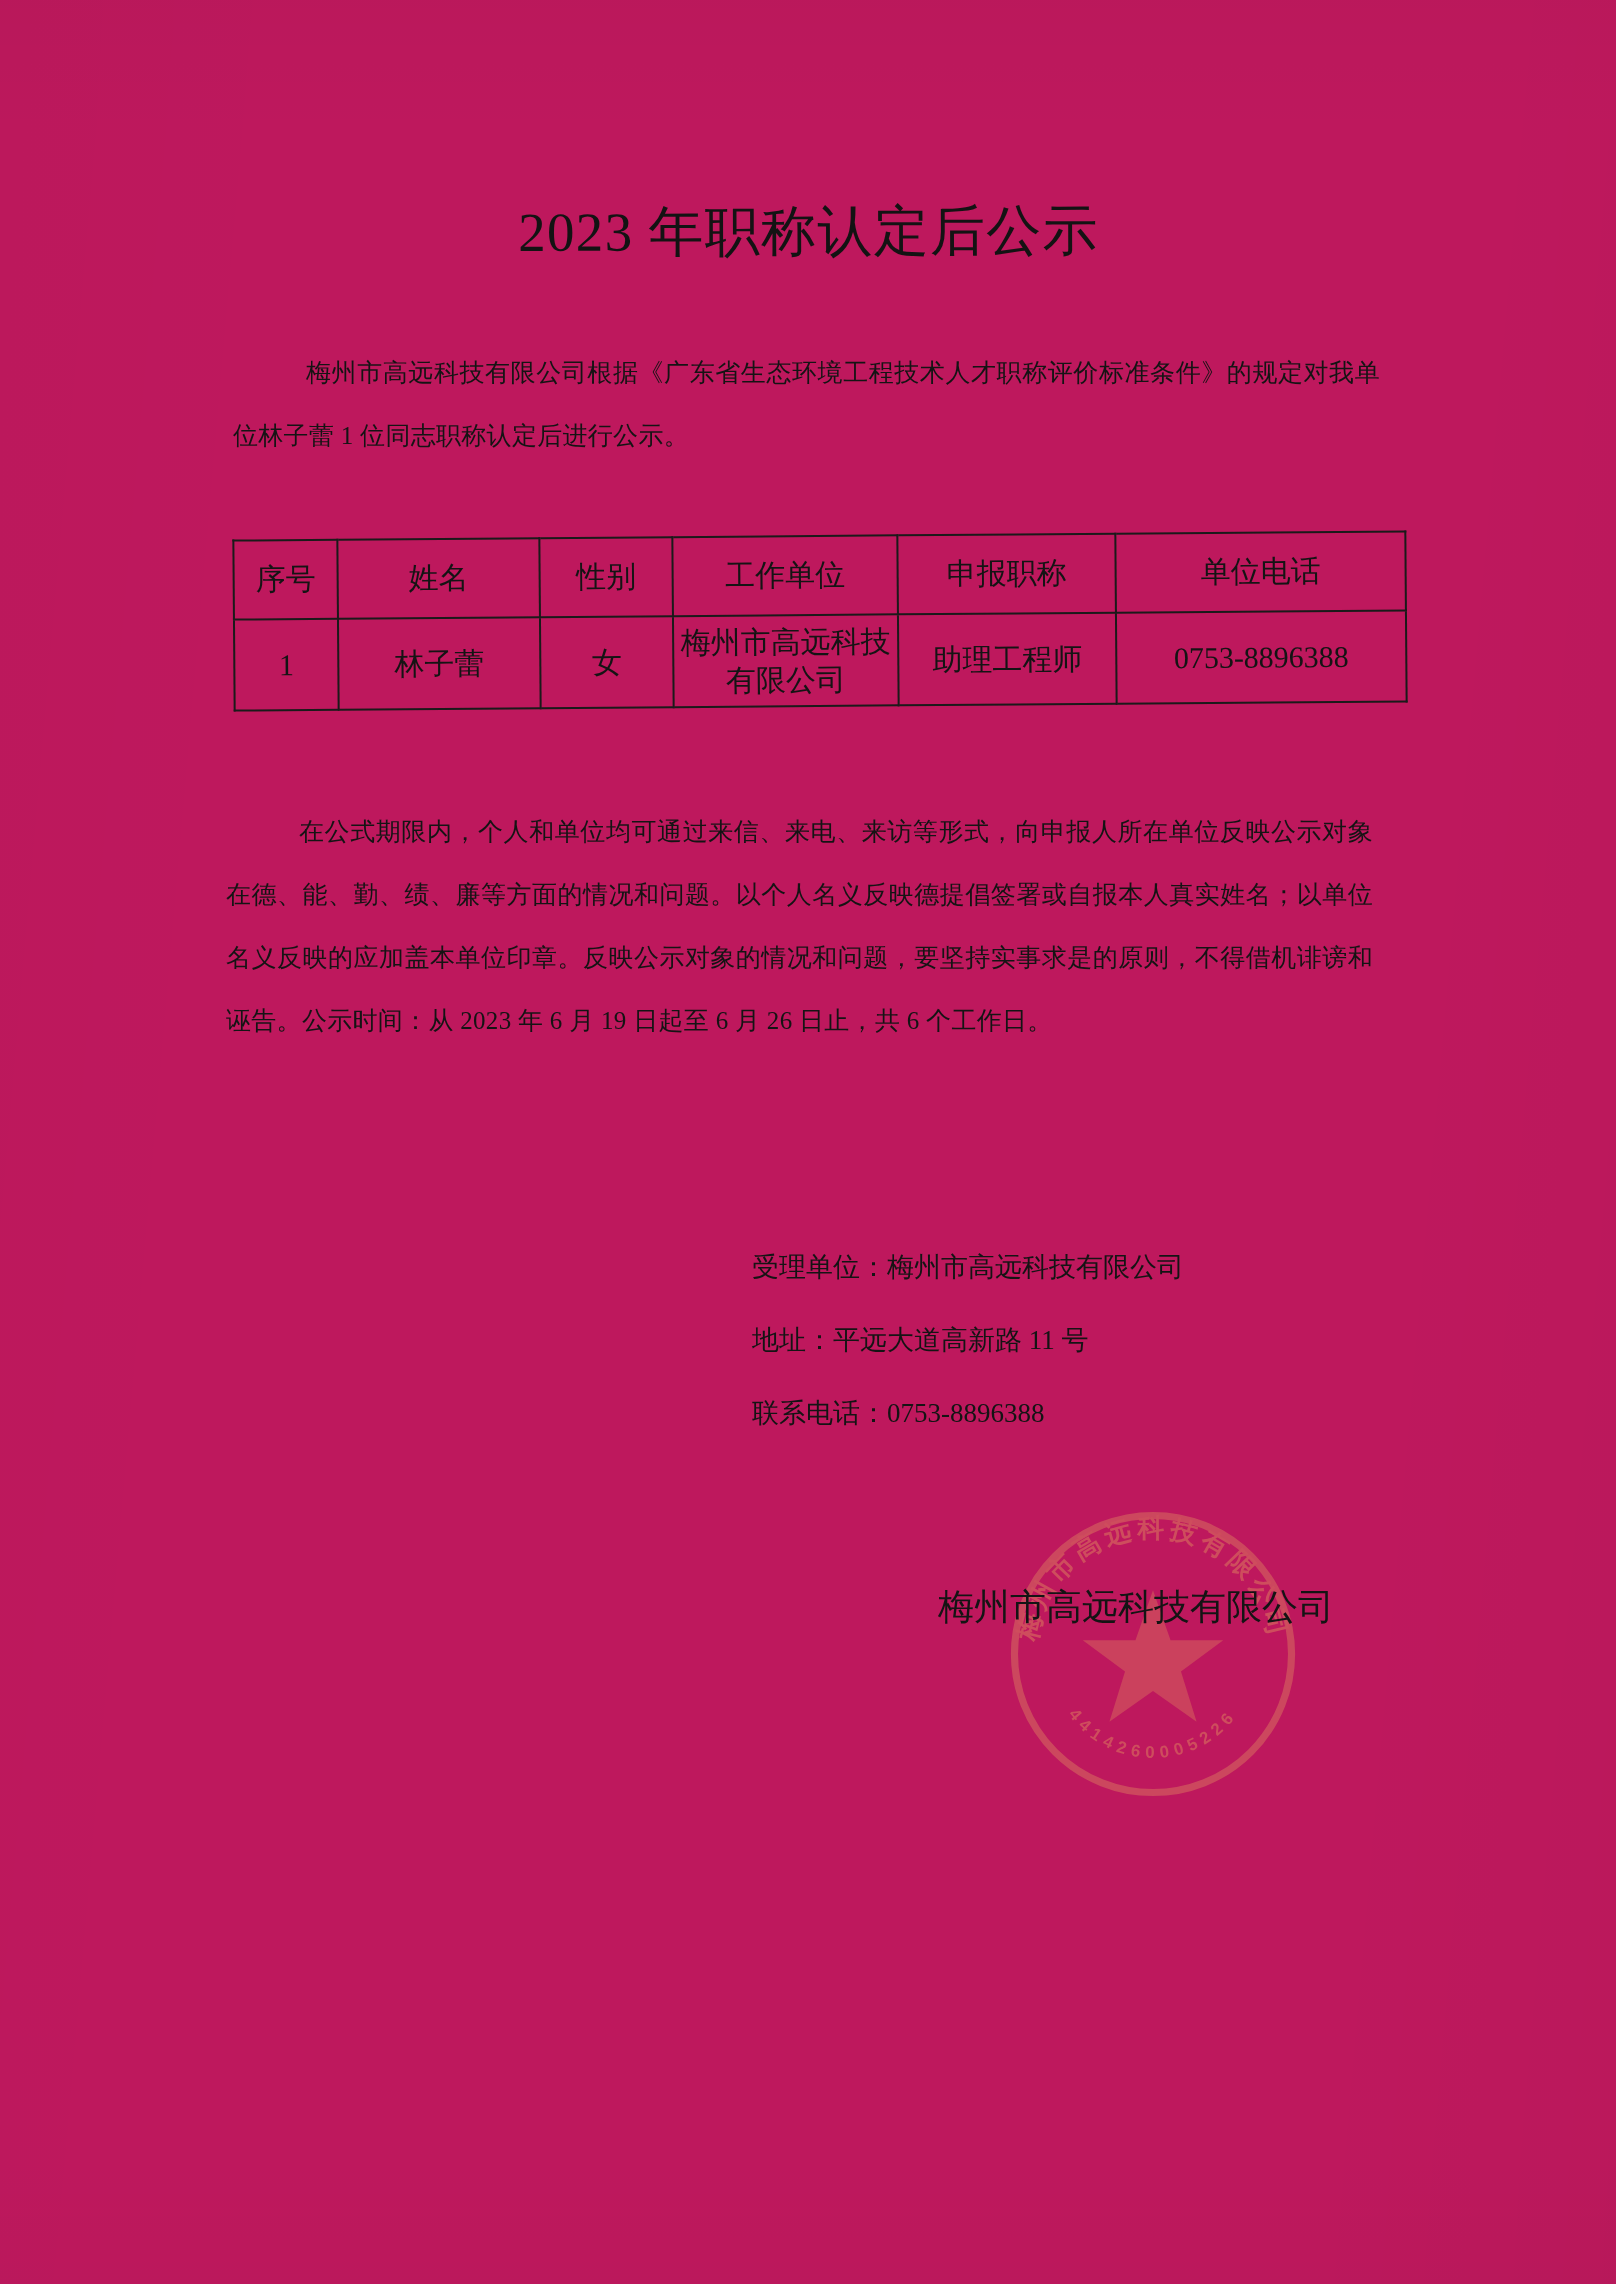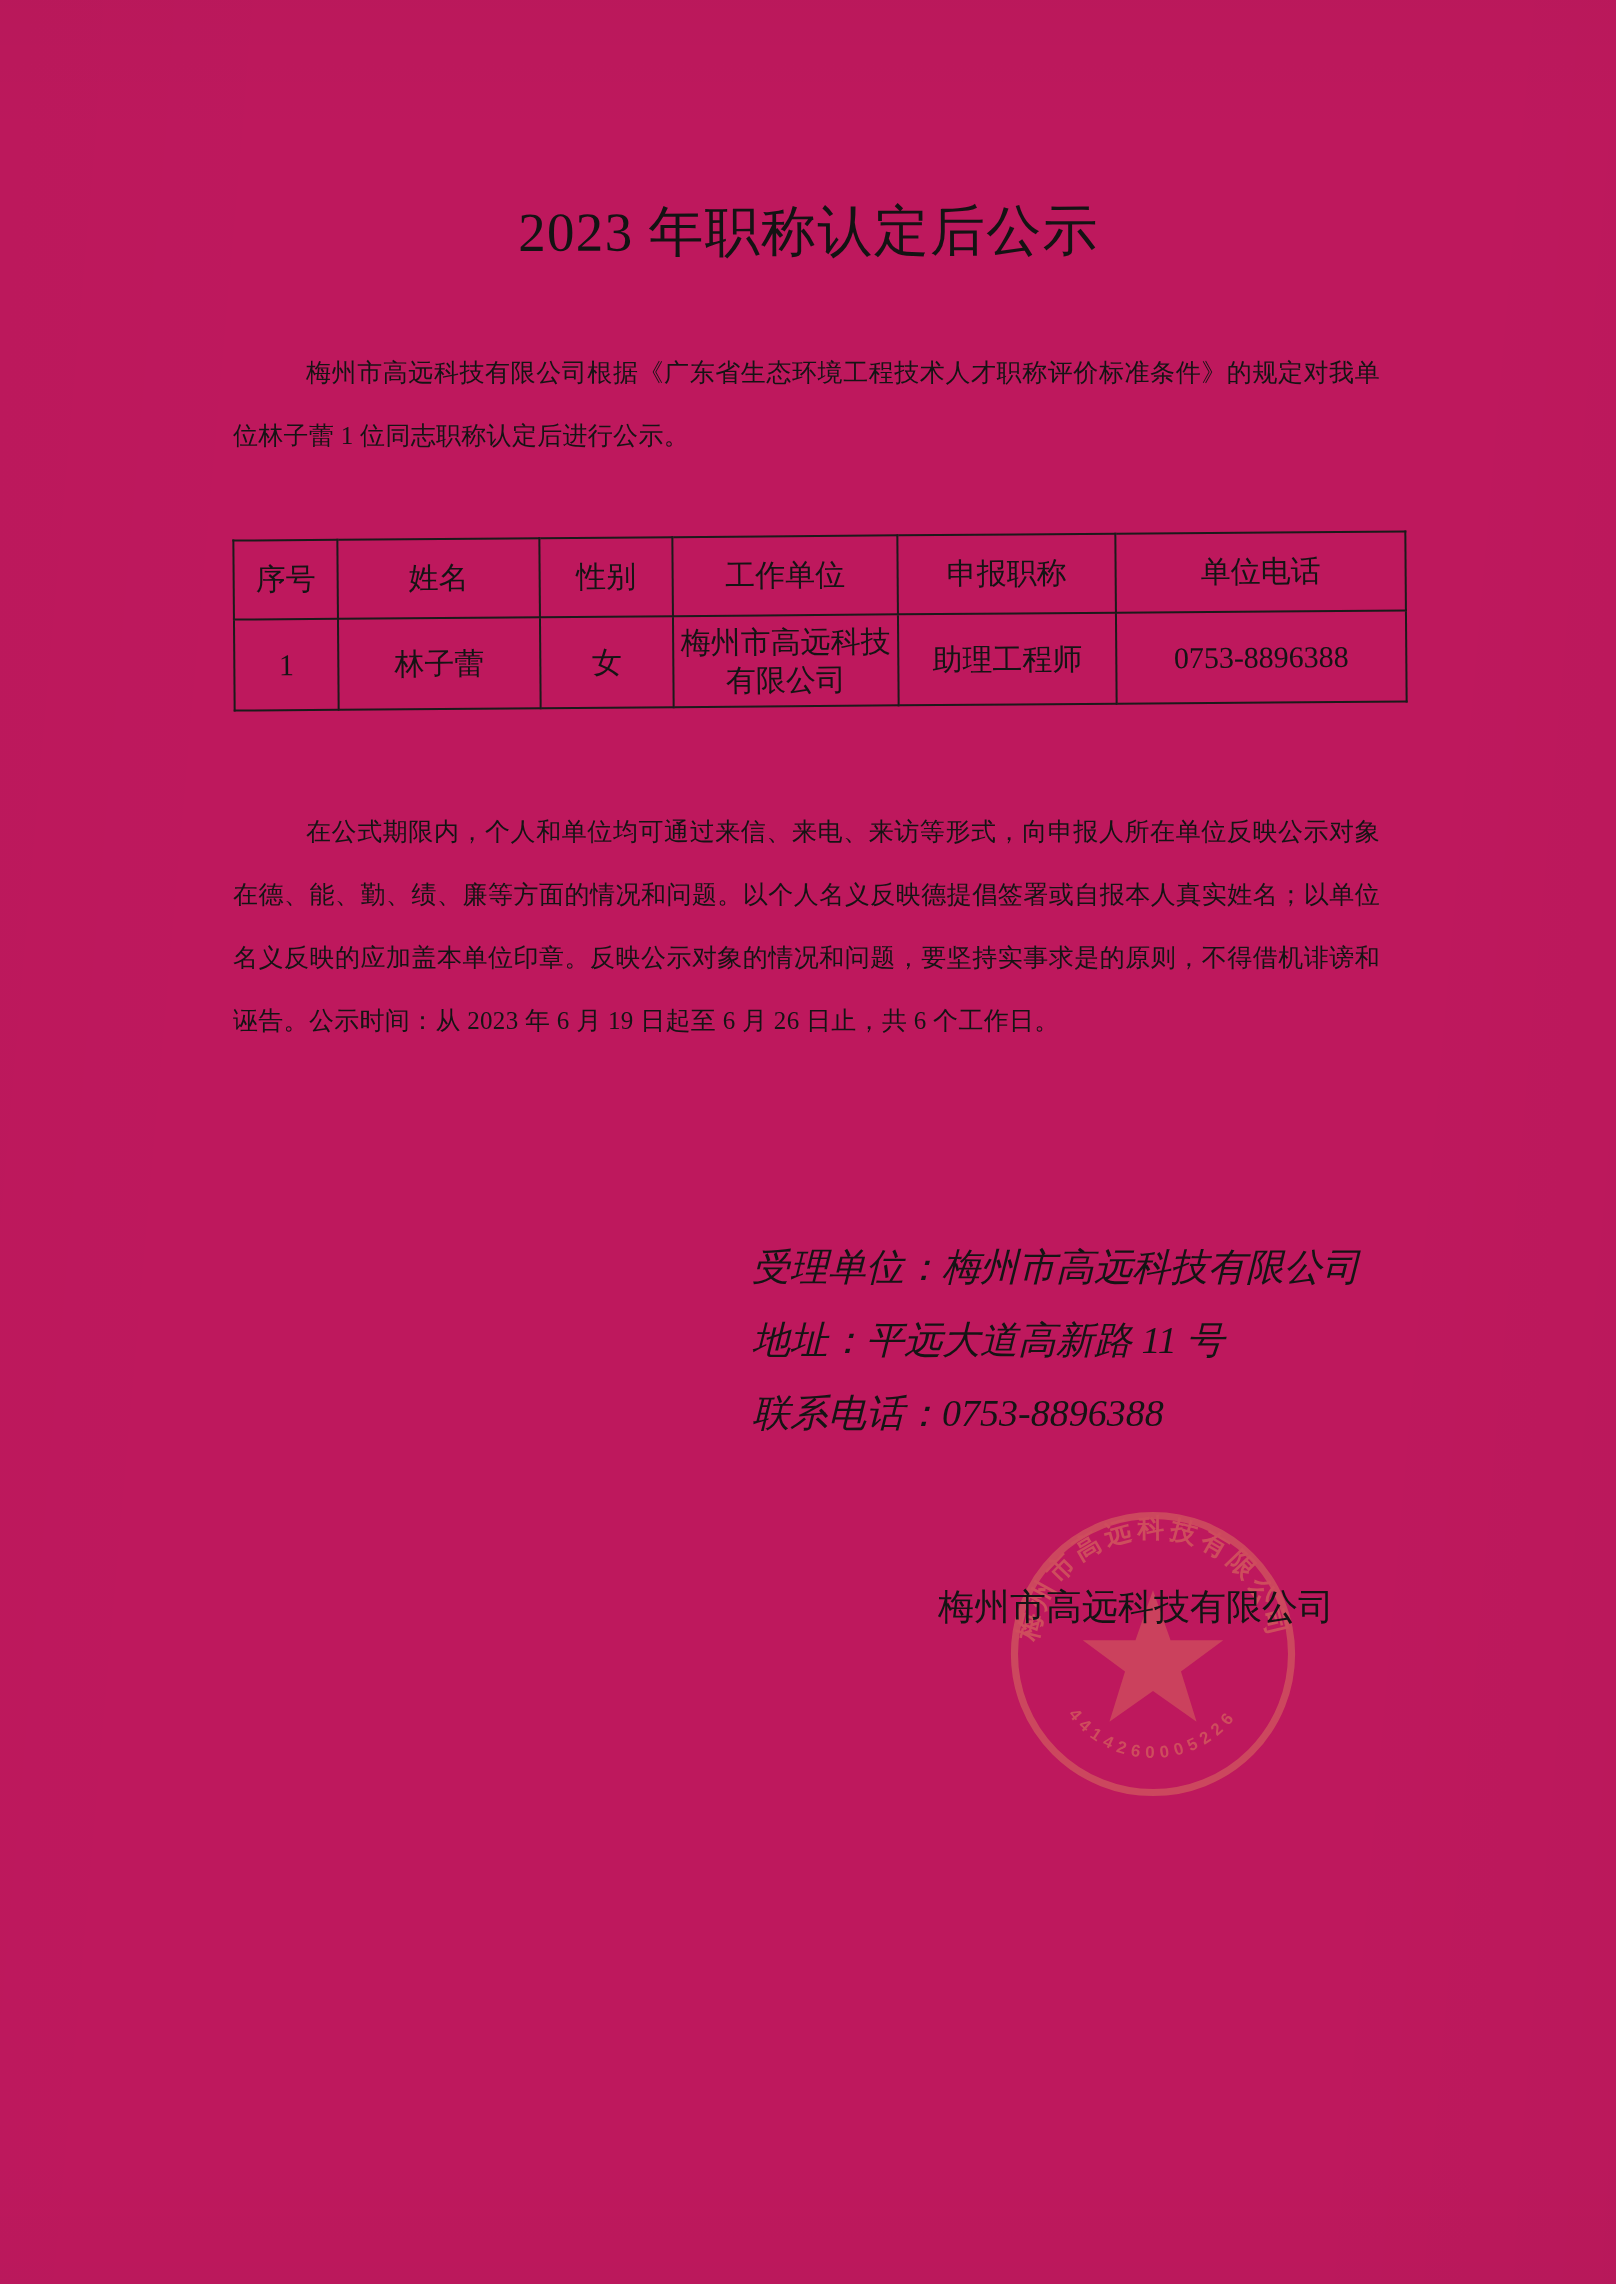--- a/index.html
+++ b/index.html
@@ -44,21 +44,21 @@
   .para {
     font-size: 25px;
     line-height: 63px;
     text-align: justify;
     text-justify: inter-character;
     text-indent: 73px;
     color: #141414;
     letter-spacing: 0.3px;
   }
   .para-1-wrap { position: absolute; left: 233px; top: 316px; width: 1147px; }
-  .para-2-wrap { position: absolute; left: 233px; top: 775px; width: 1147px; }
+  .para-2-wrap { position: absolute; left: 226px; top: 775px; width: 1147px; }
 
   
   .table-wrap {
     position: absolute;
     left: 233px;
     top: 535px;
     width: 1172px;
     transform: rotate(-0.45deg);
   }
   table.roster {
@@ -88,25 +88,24 @@
   .phone-cell { font-family: "Liberation Serif", "DejaVu Serif", serif; letter-spacing: 0px; }
 
   
   .sign-block {
     position: absolute;
     left: 752px;
     top: 1231px;
     width: 716px;
   }
   .sign-line {
-    font-size: 38px;
+    font-size: 27px;
     line-height: 73px;
     color: #141414;
     white-space: nowrap;
-    font-style: italic;
   }
   .closing-block {
     position: absolute;
     left: 938px;
     top: 1572px;
     width: 651px;
   }
   .closing-line {
     font-size: 36px;
     line-height: 70px;

